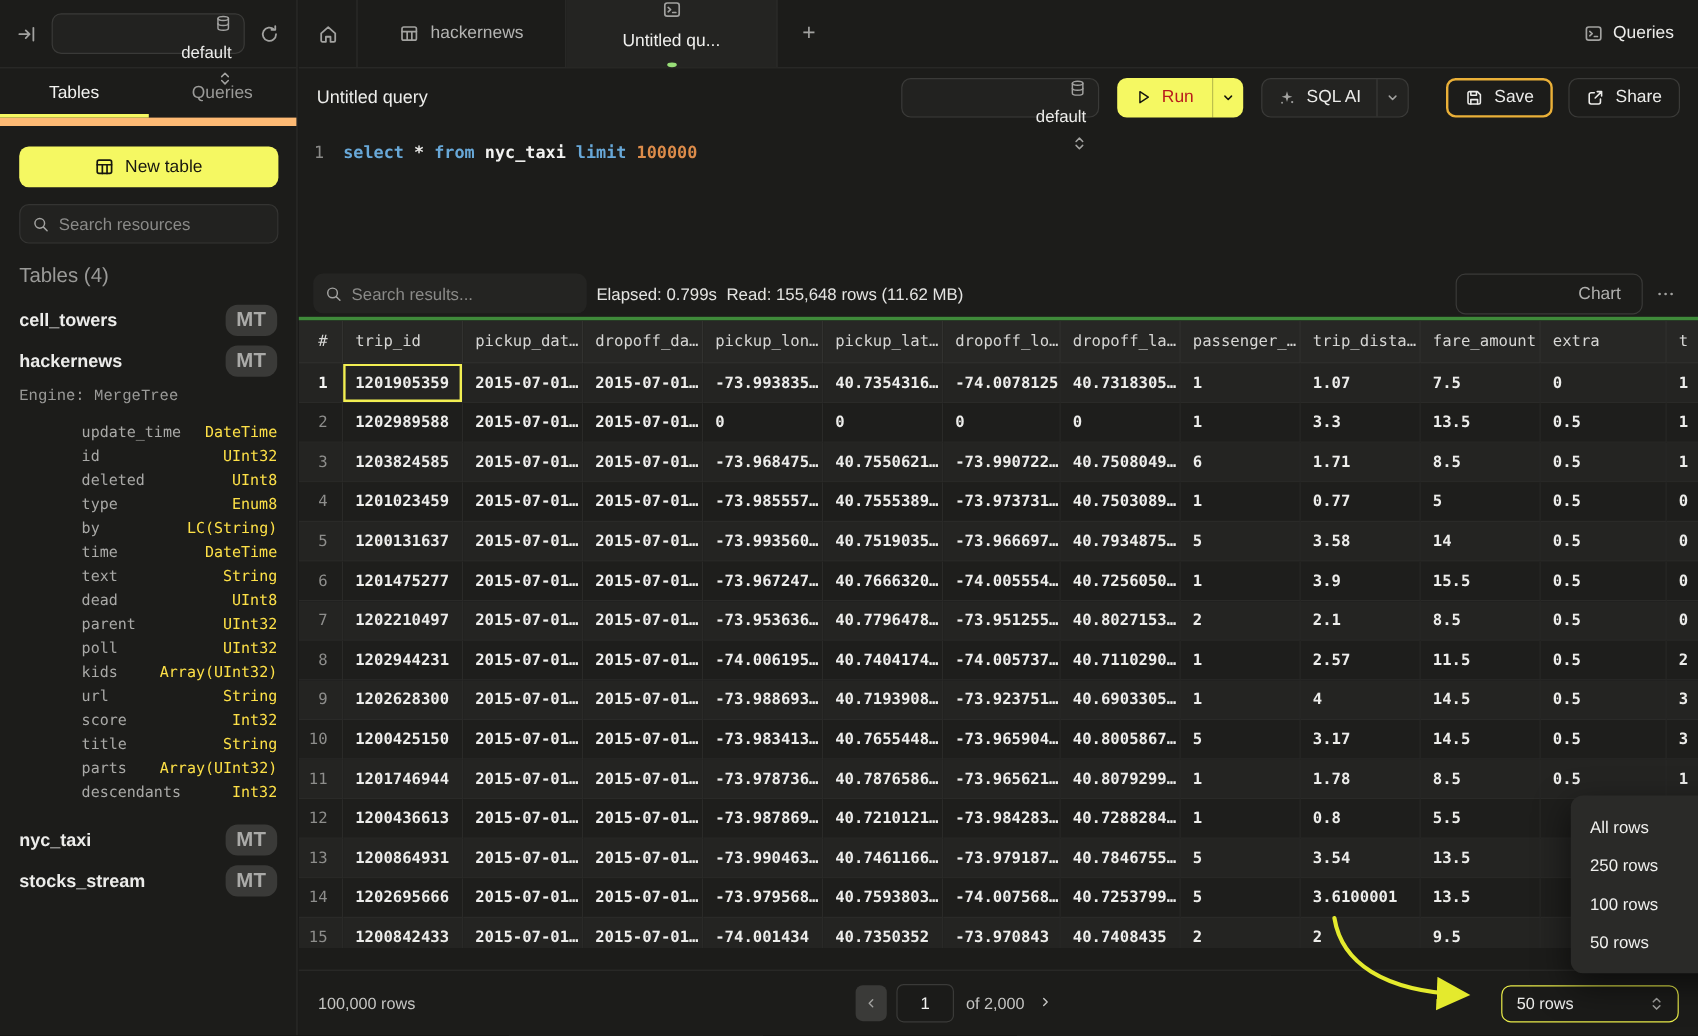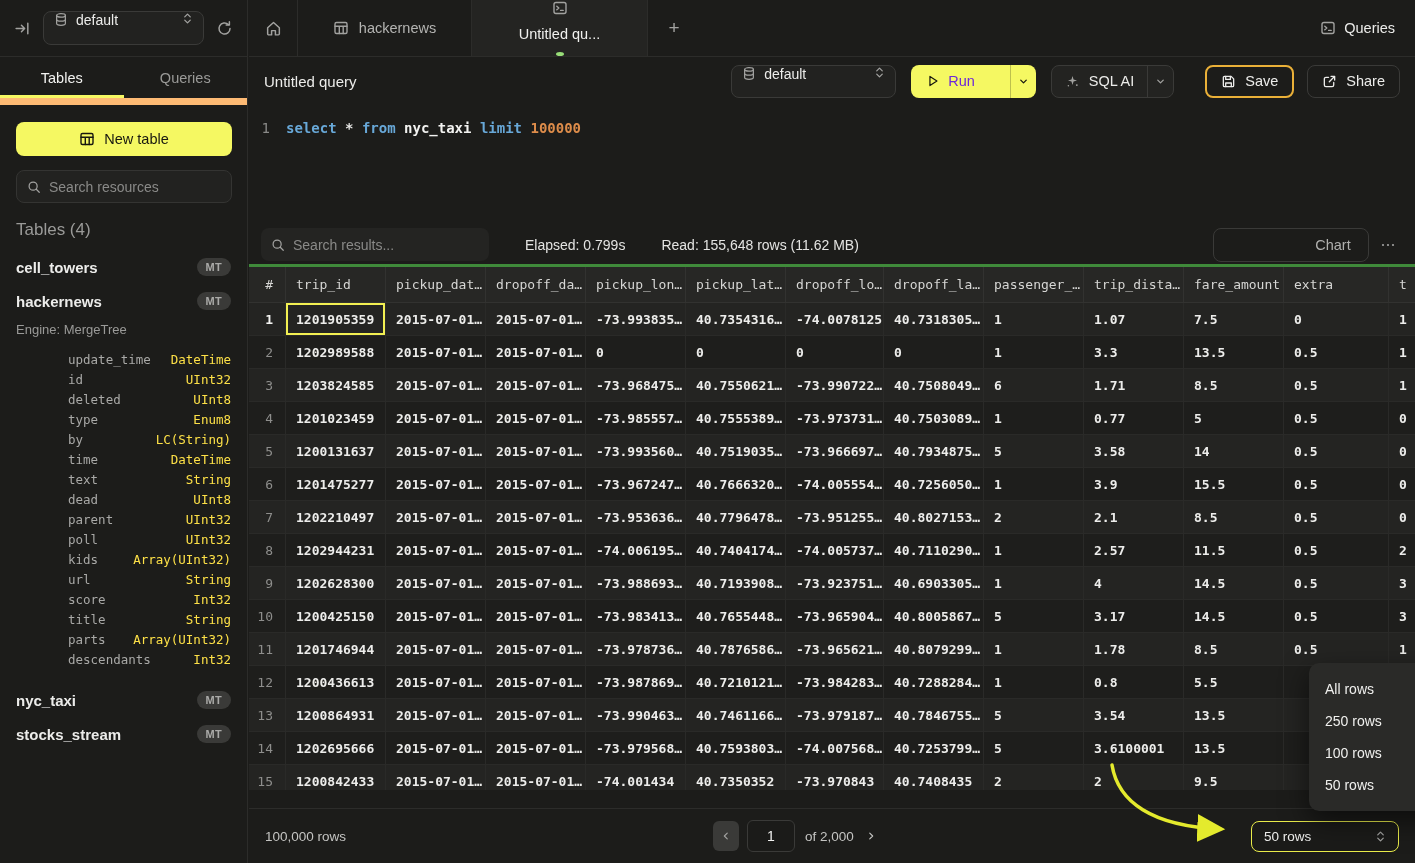--- a/index.html
+++ b/index.html
@@ -5,80 +5,80 @@
   * { margin:0; padding:0; box-sizing:border-box; }
   body { background:#111110; font-family:"Liberation Sans", sans-serif; }
   .app { position:relative; width:1415px; height:863px; background:#1c1c1a; overflow:hidden; color:#ececea; }
   .icon { display:inline-flex; align-items:center; justify-content:center; color:#a2a2a0; flex:0 0 auto; }
   .icon svg { display:block; }
   svg { stroke:currentColor; fill:none; stroke-width:1.4; stroke-linecap:round; stroke-linejoin:round; }
 
   
   .sidebar { position:absolute; left:0; top:0; width:248px; height:863px; background:#1c1c1a; border-right:1px solid #2c2c2a; }
   .sb-top { height:57px; border-bottom:1px solid #2c2c2a; display:flex; align-items:center; padding:0 14px; gap:12px; }
-  .select { display:flex; align-items:flex-start; gap:8px; height:34px; border:1px solid #3a3a38; border-radius:8px; padding:0 10px; background:#222220; cursor:pointer; }
+  .select { display:flex; align-items:flex-end; gap:8px; height:34px; border:1px solid #3a3a38; border-radius:8px; padding:0 10px; background:#222220; cursor:pointer;flex-direction:column; }
   .sel-label { font-size:14px; color:#ececea; flex:1; }
   .sb-db { flex:1; }
   .sb-tabs { position:relative; height:48px; display:flex; border-bottom:7px solid #fdba74; }
   .sb-tab { flex:1; display:flex; align-items:center; justify-content:center; font-size:14.5px; color:#9a9a98; cursor:pointer; }
   .sb-tab.active { color:#f2f2f0; }
   .sb-underline { position:absolute; left:0; bottom:0; width:124px; height:3px; background:#f5f862; }
   .newtable { display:flex; align-items:center; justify-content:center; gap:9px; position:absolute; left:16px; top:122px; width:216px; height:34px; background:#f5f862; border:none; border-radius:8px; font-family:inherit; font-size:14.5px; font-weight:500; color:#17170f; cursor:pointer; }
   .newtable .icon { color:#17170f; }
   .sb-search { position:absolute; left:16px; top:170px; width:216px; height:33px; border:1px solid #343432; border-radius:8px; background:#222220; display:flex; align-items:center; gap:8px; padding:0 10px; }
   .sb-search input, .r-search input { background:transparent; border:none; outline:none; color:#d8d8d6; font-family:inherit; font-size:14px; width:100%; }
   .sb-search input::placeholder, .r-search input::placeholder { color:#8a8a88; }
   .sb-list { position:absolute; left:0; top:214px; width:100%; }
   .sb-section { padding:6px 16px 10px; font-size:17px; color:#9a9a98; }
   .sb-item { display:flex; align-items:center; height:34px; padding:0 16px; cursor:pointer; }
   .sb-item .tname { flex:1; font-size:15px; font-weight:600; color:#ececea; }
-  .badge { background:#3a3a38; color:#aaaaa8; border-radius:10px; font-size:11px; font-weight:700; padding:3px 9px; letter-spacing:.3px; }
-  .engine { padding:4px 16px 8px; font-size:13px; color:#9a9a98; }
+  .badge { background:#3a3a38; color:#aaaaa8; border-radius:10px; font-size:17px; font-weight:700; padding:3px 9px; letter-spacing:.3px; }
+  .engine { padding:4px 16px 8px; font-size:13px; color:#9a9a98;font-family:Liberation Mono, monospace; }
   .schema { padding:4px 16px 14px 28px; }
   .schema-row { display:flex; justify-content:space-between; height:20px; align-items:center; font-family:"DejaVu Sans Mono", monospace; font-size:12.5px; color:#a9a9a7;margin-left:40px; }
   .schema-type { color:#fde047; }
 
   
   .main { position:absolute; left:249px; top:0; width:1166px; height:863px; background:#1c1c1a; }
   .tabbar { position:absolute; left:0; top:0; width:100%; height:57px; border-bottom:1px solid #2c2c2a; display:flex; align-items:stretch; }
   .tab { display:flex; align-items:center; justify-content:center; gap:10px; border-right:1px solid #2c2c2a; color:#b4b4b2; font-size:14.5px; cursor:pointer; }
   .tab-home { width:49px; }
   .tab-hn { width:174px; }
   .tab-q { width:176px; background:#242422; color:#f0f0ee;flex-direction:column; }
   .tab-plus { width:52px; border-right:none; font-size:19px; color:#a2a2a0; }
   .dot { width:8px; height:8px; border-radius:50%; background:#98de78; }
   .tb-spacer { flex:1; }
   .queries-btn { display:flex; align-items:center; gap:8px; margin-right:20px; color:#ececea; font-size:14.5px; cursor:pointer; }
 
   .qtoolbar { position:absolute; left:0; top:57px; width:100%; height:48px; display:flex; align-items:center; padding:0 15px; gap:10px; }
   .qtitle { font-size:15px; color:#ececea; flex:1; }
   .tb-db { width:165px; height:33px; }
   .btn { display:flex; align-items:center; height:33px; border-radius:8px; cursor:pointer; font-size:14.5px;margin-left:21px; }
-  .run-btn { background:#f5f862; color:#6d28d9; margin-left:5px;gap:20px; }
+  .run-btn { background:#f5f862; color:#b91c1c; margin-left:5px; }
   .run-main { display:flex; align-items:center; gap:8px; padding:0 15px; font-weight:500; }
   .run-caret { width:26px; height:100%; display:flex; align-items:center; justify-content:center; border-left:1px solid rgba(23,23,15,.25); color:#17170f; }
   .run-btn .icon { color:#17170f; }
   .sqlai-btn { background:#232321; border:1px solid #3a3a38; margin-left:5px; color:#ececea; }
   .sqlai-main { display:flex; align-items:center; gap:9px; padding:0 13px; }
   .sqlai-caret { width:26px; height:100%; display:flex; align-items:center; justify-content:center; border-left:1px solid #3a3a38; color:#a2a2a0; }
   .save-btn { border:2px solid #eab038; padding:0 14px; gap:9px; color:#ececea; background:transparent; }
   .share-btn { border:1px solid #3a3a38; padding:0 14px; gap:9px; color:#ececea; background:transparent; margin-left:3px; }
 
   .editor { position:absolute; left:0; top:105px; width:100%; height:120px; padding-top:13px; font-family:"DejaVu Sans Mono", monospace; font-size:14px; line-height:20px; }
   .code-line { display:flex; }
   .ln { width:37px; text-align:right; color:#8a8a88; padding-right:16px; flex:0 0 auto; }
   .tok { white-space:pre; font-weight:700; }
   .tok.kw { color:#68a8d8; }
   .tok.pl { color:#e8e8e6; }
   .tok.tbl { color:#f2f2f0; }
   .tok.num { color:#dd8c4a; }
 
   .rtoolbar { position:absolute; left:0; top:225px; width:100%; height:39px; display:flex; align-items:center; padding:0 12px; }
   .r-search { width:228px; height:33px; background:#242422; border-radius:8px; display:flex; align-items:center; gap:8px; padding:0 10px; }
-  .stat { font-size:14px; color:#e4e4e2; margin-left:36px; white-space:nowrap; }
+  .stat { font-size:14px; color:#e4e4e2; margin-left:8px; white-space:nowrap; }
   .seg { margin-left:auto; display:flex; border:1px solid #3a3a38; border-radius:8px; height:34px; overflow:hidden; }
   .seg-item { display:flex; align-items:center; justify-content:center; font-size:14.5px; color:#b0b0ae; cursor:pointer; }
   .seg-item.active { background:#3c3c3a; color:#f4f4f2; }
   .seg-table { width:84px;margin-top:44px; } .seg-chart { width:70px; }
   .more-btn { width:30px; display:flex; align-items:center; justify-content:center; margin-left:4px; color:#b0b0ae; cursor:pointer; }
 
   .greenline { position:absolute; left:0; top:264px; width:100%; height:3px; background:#3f8a3a; }
   .rtable { position:absolute; left:0; top:267px; width:100%; height:523px; overflow:hidden; font-family:"DejaVu Sans Mono", monospace; }
   .grid-row { display:grid; grid-template-columns:37px 100px 100px 100px 100px 100px 98px 100px 100px 100px 100px 105px 60px; }
   .hcell { height:36px; background:#272725; border-right:1px solid #323230; border-bottom:1px solid #323230; display:flex; align-items:center; padding:0 10px; font-size:13px; color:#d6d6d4; white-space:nowrap; overflow:hidden; }

